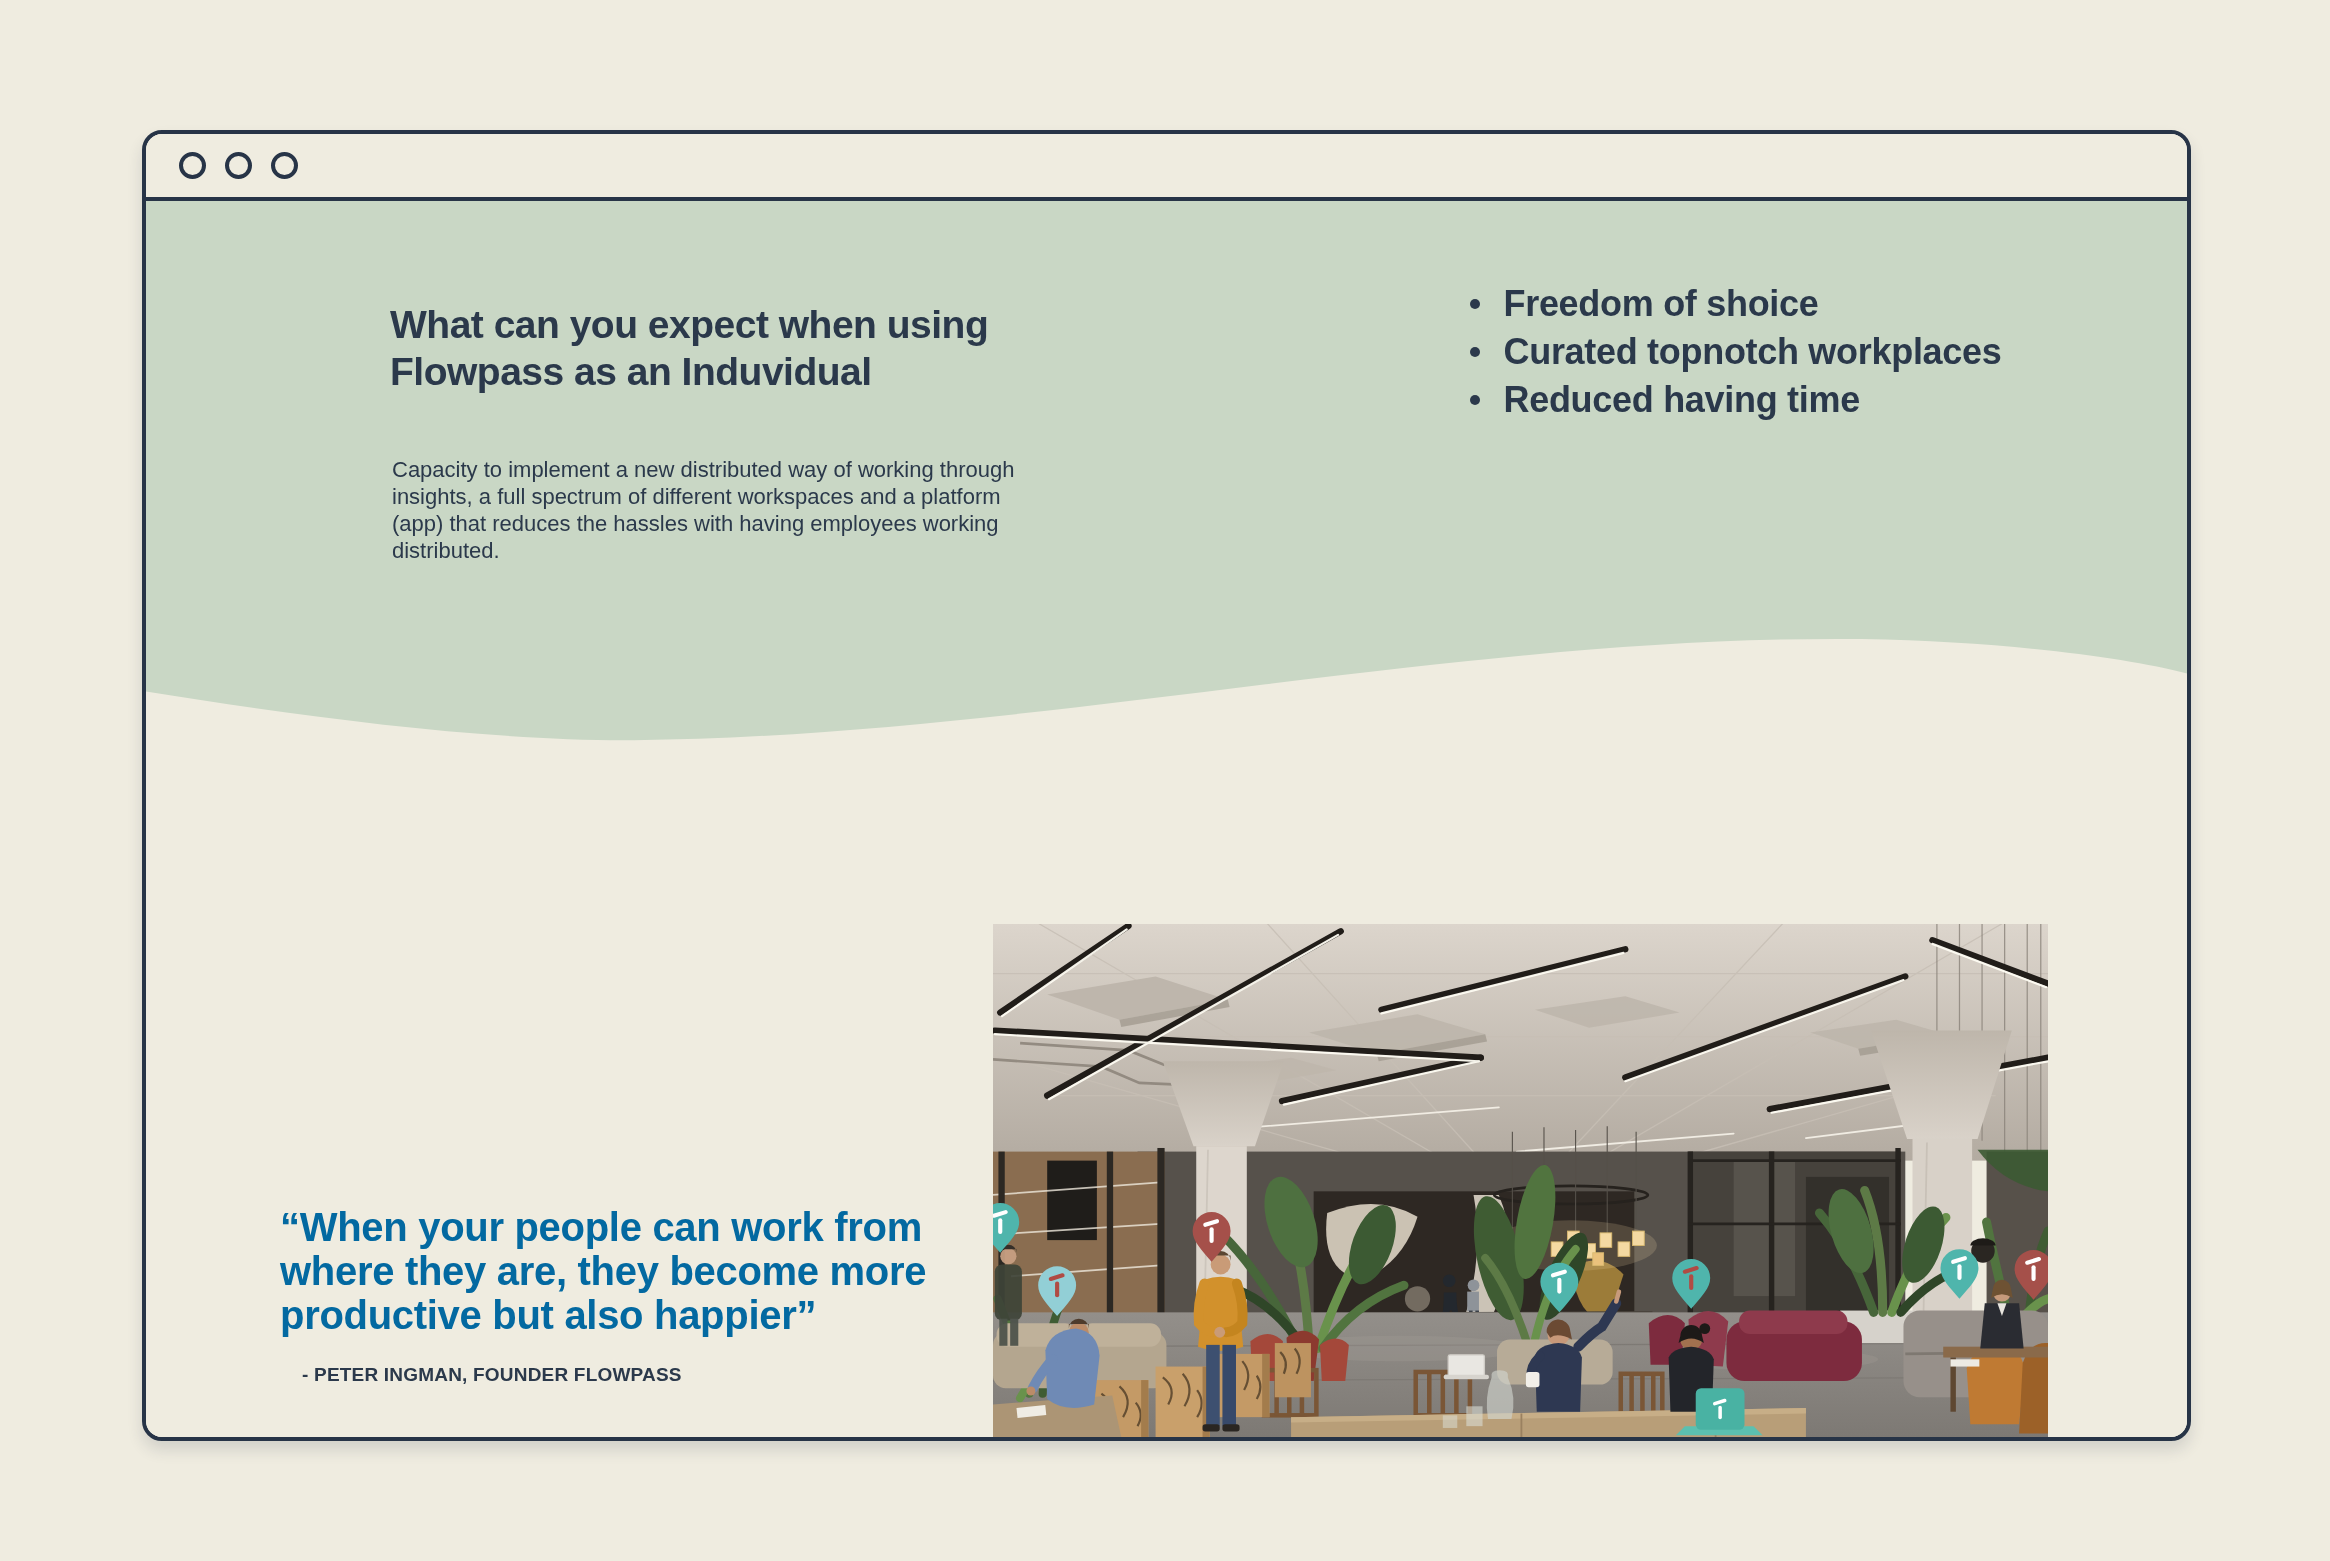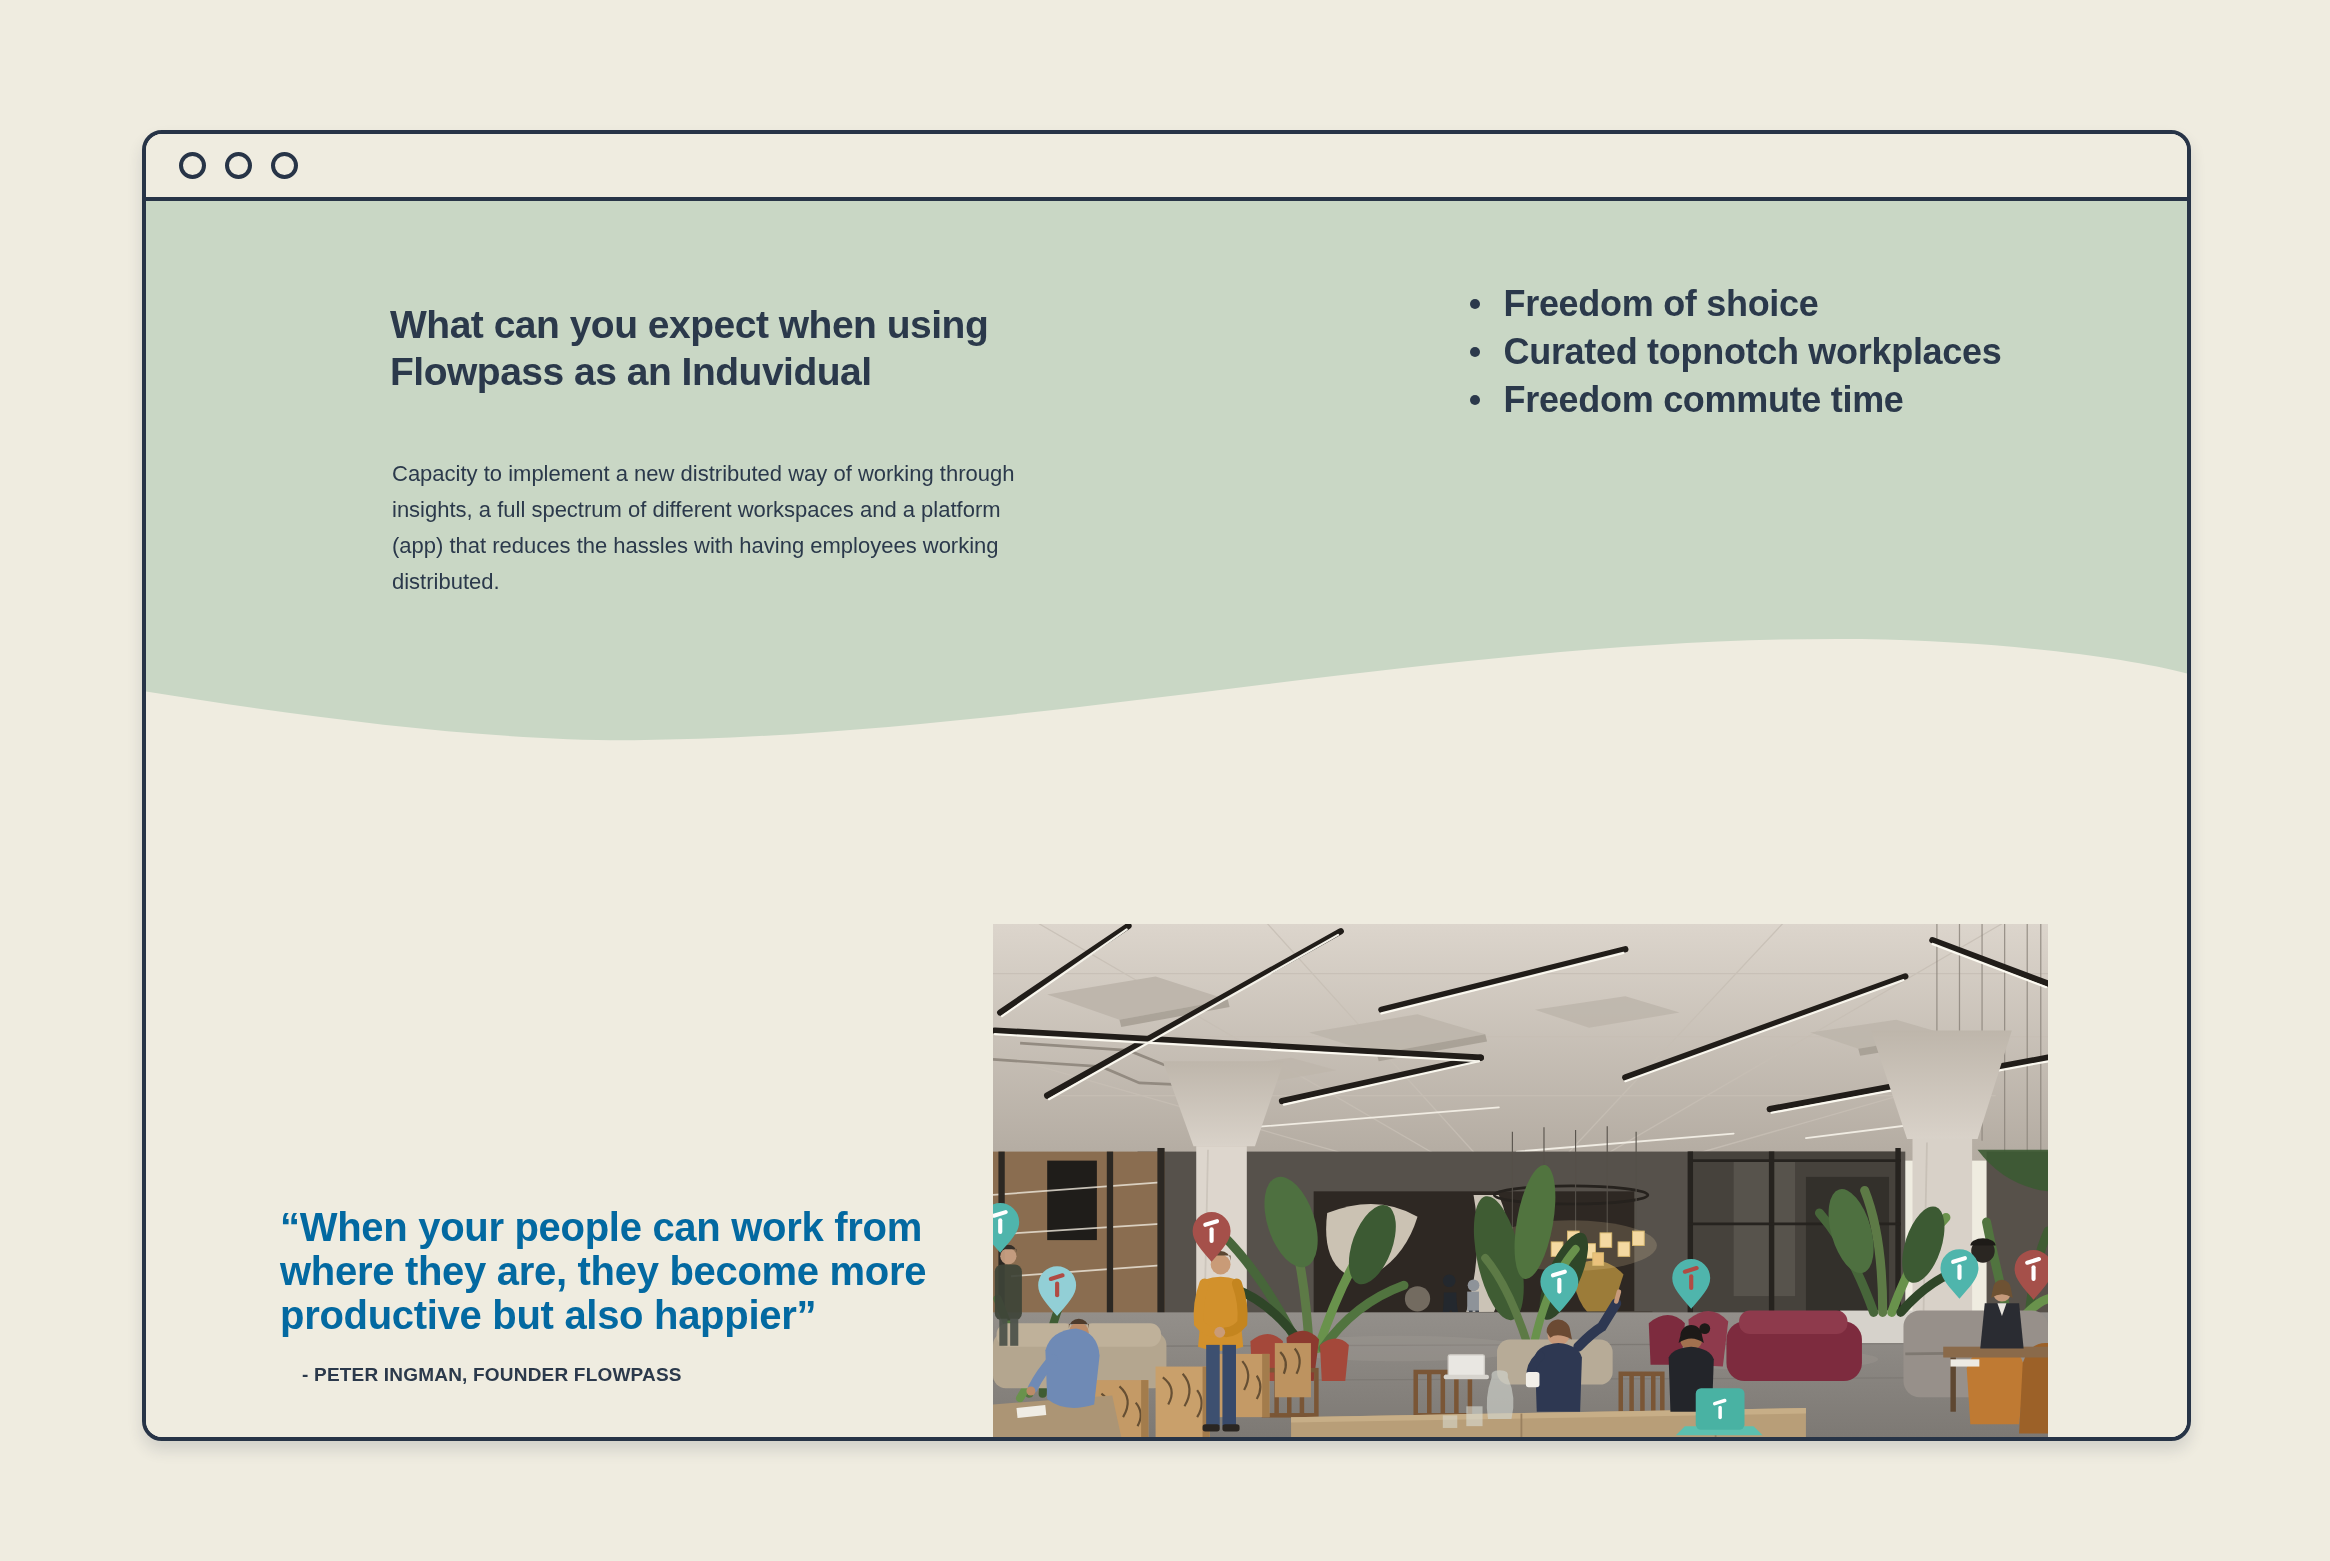--- a/index.html
+++ b/index.html
@@ -31,21 +31,21 @@
   }
   .content{position:relative;height:1236px;background:#EFECE0;}
   .wave{position:absolute;left:0;top:0;width:100%;height:560px;display:block;}
   .hero-heading{
     position:absolute;left:244px;top:100px;margin:0;
     font-size:39px;line-height:47px;font-weight:700;letter-spacing:-0.5px;
     color:#2B394B;
   }
   .hero-paragraph{
     position:absolute;left:246px;top:255px;width:650px;margin:0;
-    font-size:22px;line-height:36px;font-weight:400;color:#2B394B;
+    font-size:22px;line-height:27px;font-weight:400;color:#2B394B;
   }
   .hero-bullets{
     position:absolute;left:1308px;top:63px;margin:16px;padding:0;list-style:none;
   }
   .hero-bullets li{
     display:flex;align-items:flex-start;
     font-size:36px;line-height:48px;font-weight:700;letter-spacing:-0.3px;color:#2B394B;
   }
   .bdot{flex:0 0 auto;width:10px;height:10px;border-radius:50%;background:#2B394B;margin:19px 23.5px 0 0;}
   .quote{
@@ -90,21 +90,21 @@
         <li>
             <span class="bdot"></span>
             <span>Freedom of shoice</span>
           </li>
         <li>
             <span class="bdot"></span>
             <span>Curated topnotch workplaces</span>
           </li>
         <li>
             <span class="bdot"></span>
-            <span>Freedom commute time</span>
+            <span>Reduced having time</span>
           </li>
       </ul>
 
       <p class="quote"><span>“When your people can work from</span><br><span>where they are, they become more</span><br><span>productive but also happier”</span></p>
       <p class="attribution">- PETER INGMAN, FOUNDER FLOWPASS</p>
 
       <svg class="photo" viewBox="0 0 1168 568" preserveAspectRatio="none" aria-hidden="true">
         <defs>
           <linearGradient id="ceil" x1="0" y1="0" x2="0" y2="1">
             <stop offset="0" stop-color="#DCD5CC"></stop>

